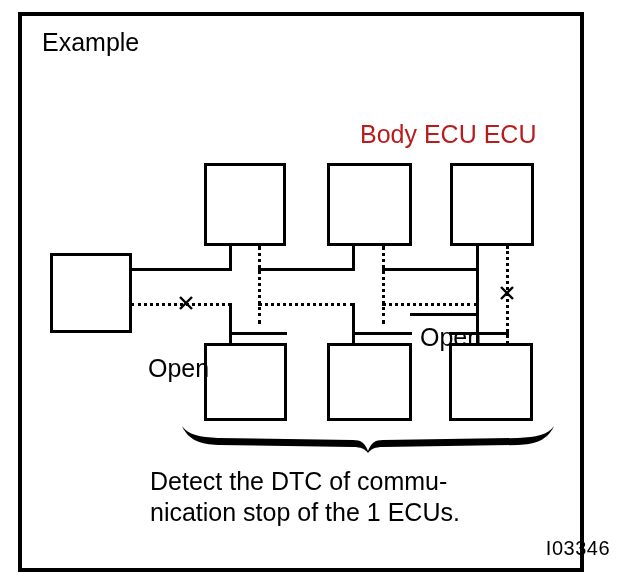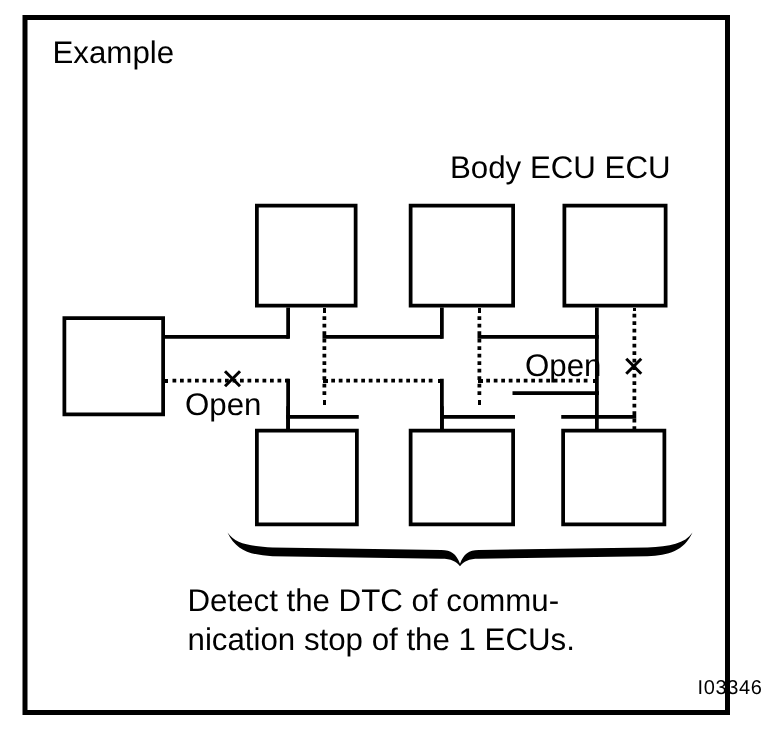--- a/index.html
+++ b/index.html
@@ -37,21 +37,21 @@
     font-size: 25px;
     color: #000000;
     line-height: 1;
     white-space: nowrap;
   }
   .header-label {
     position: absolute;
     left: 360px;
     top: 122px;
     font-size: 25px;
-    color: #000000;
+    color: #b91c1c;
     line-height: 1;
     white-space: nowrap;
   }
   .ecu-box {
     position: absolute;
     border: 3px solid #000000;
     box-sizing: border-box;
     background: #ffffff;
   }
   .wire {
@@ -73,20 +73,21 @@
     position: absolute;
     width: 0;
     border-left: 3px dotted #000000;
   }
   .open-label {
     position: absolute;
     font-size: 25px;
     color: #000000;
     line-height: 1;
     white-space: nowrap;
+    margin-top: 44px;
   }
   .x-mark {
     position: absolute;
     width: 16px;
     height: 16px;
     color: #000000;
   }
   .x-mark svg {
     display: block;
   }
@@ -105,21 +106,21 @@
     font-size: 25px;
     color: #000000;
     line-height: 1.22;
     text-align: left;
     white-space: pre-line;
   }
   .fig-id {
     position: absolute;
     right: 34px;
     bottom: 20px;
-    font-size: 16px;
+    font-size: 20px;
     color: #000000;
     letter-spacing: 0.5px;
   }
 </style>
 </head>
 <body>
 
 <div id="figure">
 
   <div class="frame"></div>

